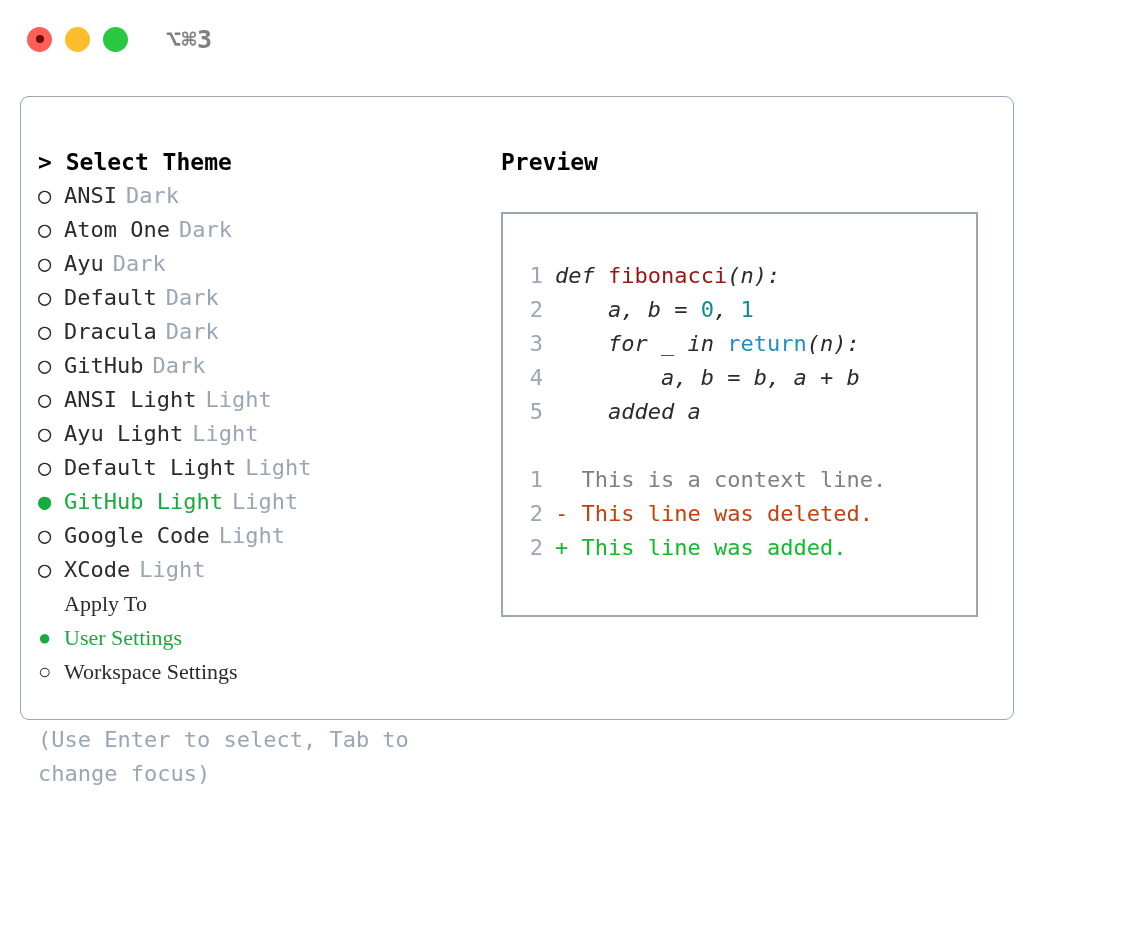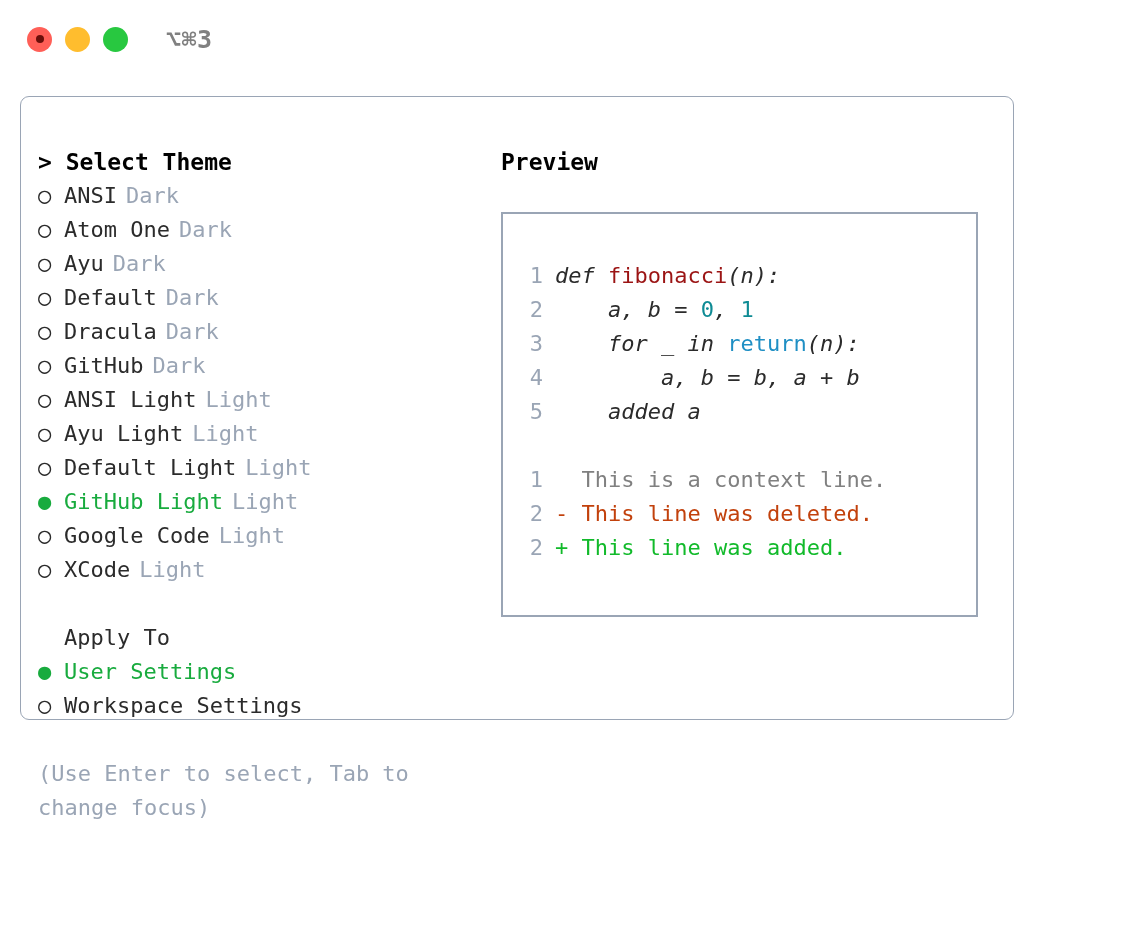--- a/index.html
+++ b/index.html
@@ -119,21 +119,21 @@
   .opt-name {
     color: #2b2b2b;
   }
   .opt-row.selected .opt-name { color: #18ab3e; }
   .opt-tag {
     color: #9aa5b5;
     margin-left: 9px;
   }
 
   #apply-block {
-    margin-top: 34px;
+    font-family: Liberation Serif, serif;
   }
   #apply-header {
     font-size: 22px;
     color: #2b2b2b;
     line-height: 34px;
     padding-left: 26px;
     white-space: pre;
   }
 
   #hint {

